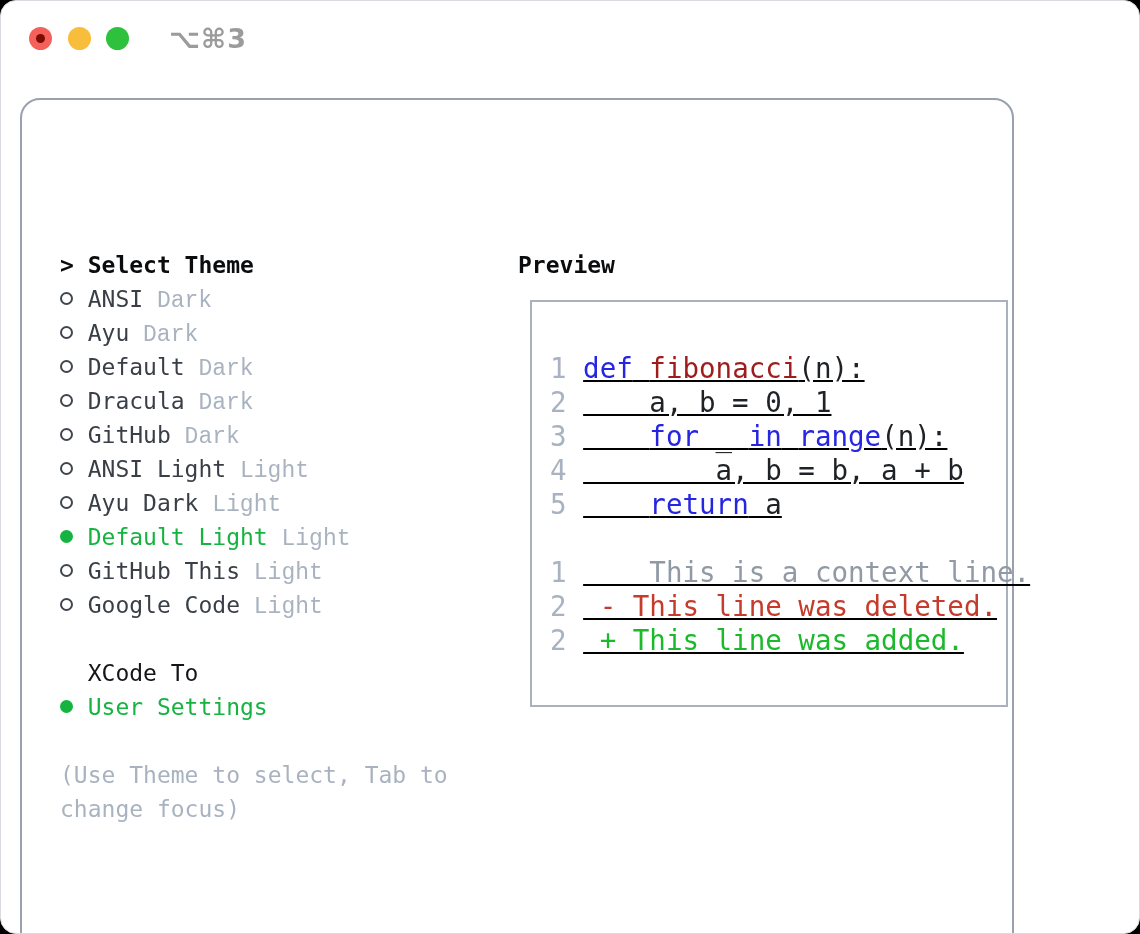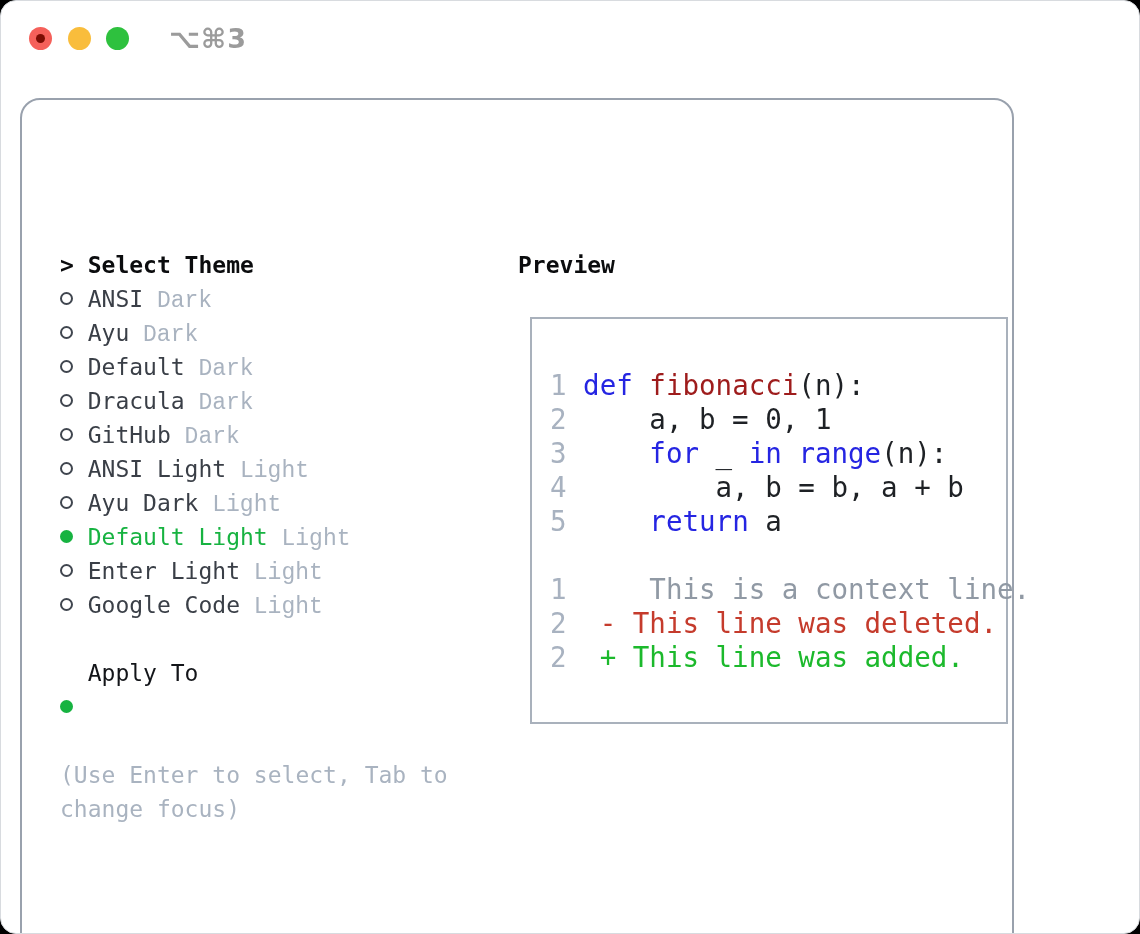--- a/index.html
+++ b/index.html
@@ -38,22 +38,22 @@
   .dot.sel{background:var(--green);border-color:var(--green);}
   .name.sel{color:var(--green);}
   .tag{color:var(--muted);margin-left:1ch;font-family:Liberation Mono, monospace;}
   .hint{color:var(--muted);}
   
   .preview-title{
     position:absolute;left:496px;top:148px;height:34px;line-height:34px;
     font-size:23px;font-weight:bold;color:#0b0c0e;
   }
   .preview-box{
-    position:absolute;left:508px;top:217px;width:478px;height:407px;
-    border:2px solid #a9b1bc;box-sizing:border-box;background:#fff;
+    position:absolute;left:508px;top:200px;width:478px;height:407px;
+    border:2px solid #a9b1bc;box-sizing:border-box;background:#fff;text-decoration:underline;
   }
   .code-area{padding:49px 0 0 18px;font-size:27.5px;line-height:34px;white-space:pre;color:var(--code);}
   .cl{height:34px;}
   .gut{display:inline-block;width:2ch;color:var(--gutter);}
   .tok-kw{color:var(--kw);}
   .tok-fn{color:var(--fn);}
   .tok-ctx{color:var(--ctx);text-align:center;}
   .tok-del{color:var(--del);}
   .tok-add{color:var(--add);}
 </style>
@@ -74,27 +74,27 @@
     <div class="left-col" id="left-col">
         <div class="row titlerow"><span class="marker"><span class="focus">&gt;</span></span><span>Select Theme</span></div>
         <div class="row item"><span class="marker"><span class="dot"></span></span><span class="name">ANSI</span><span class="tag">Dark</span></div>
         <div class="row item"><span class="marker"><span class="dot"></span></span><span class="name">Ayu</span><span class="tag">Dark</span></div>
         <div class="row item"><span class="marker"><span class="dot"></span></span><span class="name">Default</span><span class="tag">Dark</span></div>
         <div class="row item"><span class="marker"><span class="dot"></span></span><span class="name">Dracula</span><span class="tag">Dark</span></div>
         <div class="row item"><span class="marker"><span class="dot"></span></span><span class="name">GitHub</span><span class="tag">Dark</span></div>
         <div class="row item"><span class="marker"><span class="dot"></span></span><span class="name">ANSI Light</span><span class="tag">Light</span></div>
         <div class="row item"><span class="marker"><span class="dot"></span></span><span class="name">Ayu Dark</span><span class="tag">Light</span></div>
         <div class="row item"><span class="marker"><span class="dot sel"></span></span><span class="name sel">Default Light</span><span class="tag">Light</span></div>
-        <div class="row item"><span class="marker"><span class="dot"></span></span><span class="name">Enter Light</span><span class="tag">Light</span></div>
+        <div class="row item"><span class="marker"><span class="dot"></span></span><span class="name">GitHub This</span><span class="tag">Light</span></div>
         <div class="row item"><span class="marker"><span class="dot"></span></span><span class="name">Google Code</span><span class="tag">Light</span></div>
         <div class="row"></div>
-        <div class="row"><span class="marker"></span><span style="color: rgb(19, 21, 25);">Apply To</span></div>
-        <div class="row item"><span class="marker"><span class="dot sel"></span></span></div>
+        <div class="row"><span class="marker"></span><span style="color: rgb(19, 21, 25);">XCode To</span></div>
+        <div class="row item"><span class="marker"><span class="dot sel"></span></span><span class="name sel">User Settings</span></div>
         <div class="row"></div>
-        <div class="row hint">(Use Enter to select, Tab to</div>
+        <div class="row hint">(Use Theme to select, Tab to</div>
         <div class="row hint">change focus)</div>
       </div>
     <div class="preview-title">Preview</div>
     <div class="preview-box">
       <div class="code-area" id="code-area"><div class="cl"><span class="gut">1</span><span class="tok-kw">def</span><span> </span><span class="tok-fn">fibonacci</span><span>(n):</span></div><div class="cl"><span class="gut">2</span><span>    a, b = 0, 1</span></div><div class="cl"><span class="gut">3</span><span>    </span><span class="tok-kw">for</span><span> _ </span><span class="tok-kw">in</span><span> </span><span class="tok-kw">range</span><span>(n):</span></div><div class="cl"><span class="gut">4</span><span>        a, b = b, a + b</span></div><div class="cl"><span class="gut">5</span><span>    </span><span class="tok-kw">return</span><span> a</span></div><div class="cl"><span class="gut"></span></div><div class="cl"><span class="gut">1</span><span class="tok-ctx">    This is a context line.</span></div><div class="cl"><span class="gut">2</span><span class="tok-del"> - This line was deleted.</span></div><div class="cl"><span class="gut">2</span><span class="tok-add"> + This line was added.</span></div></div>
     </div>
   </div>
 </div>
 
 </body></html>

